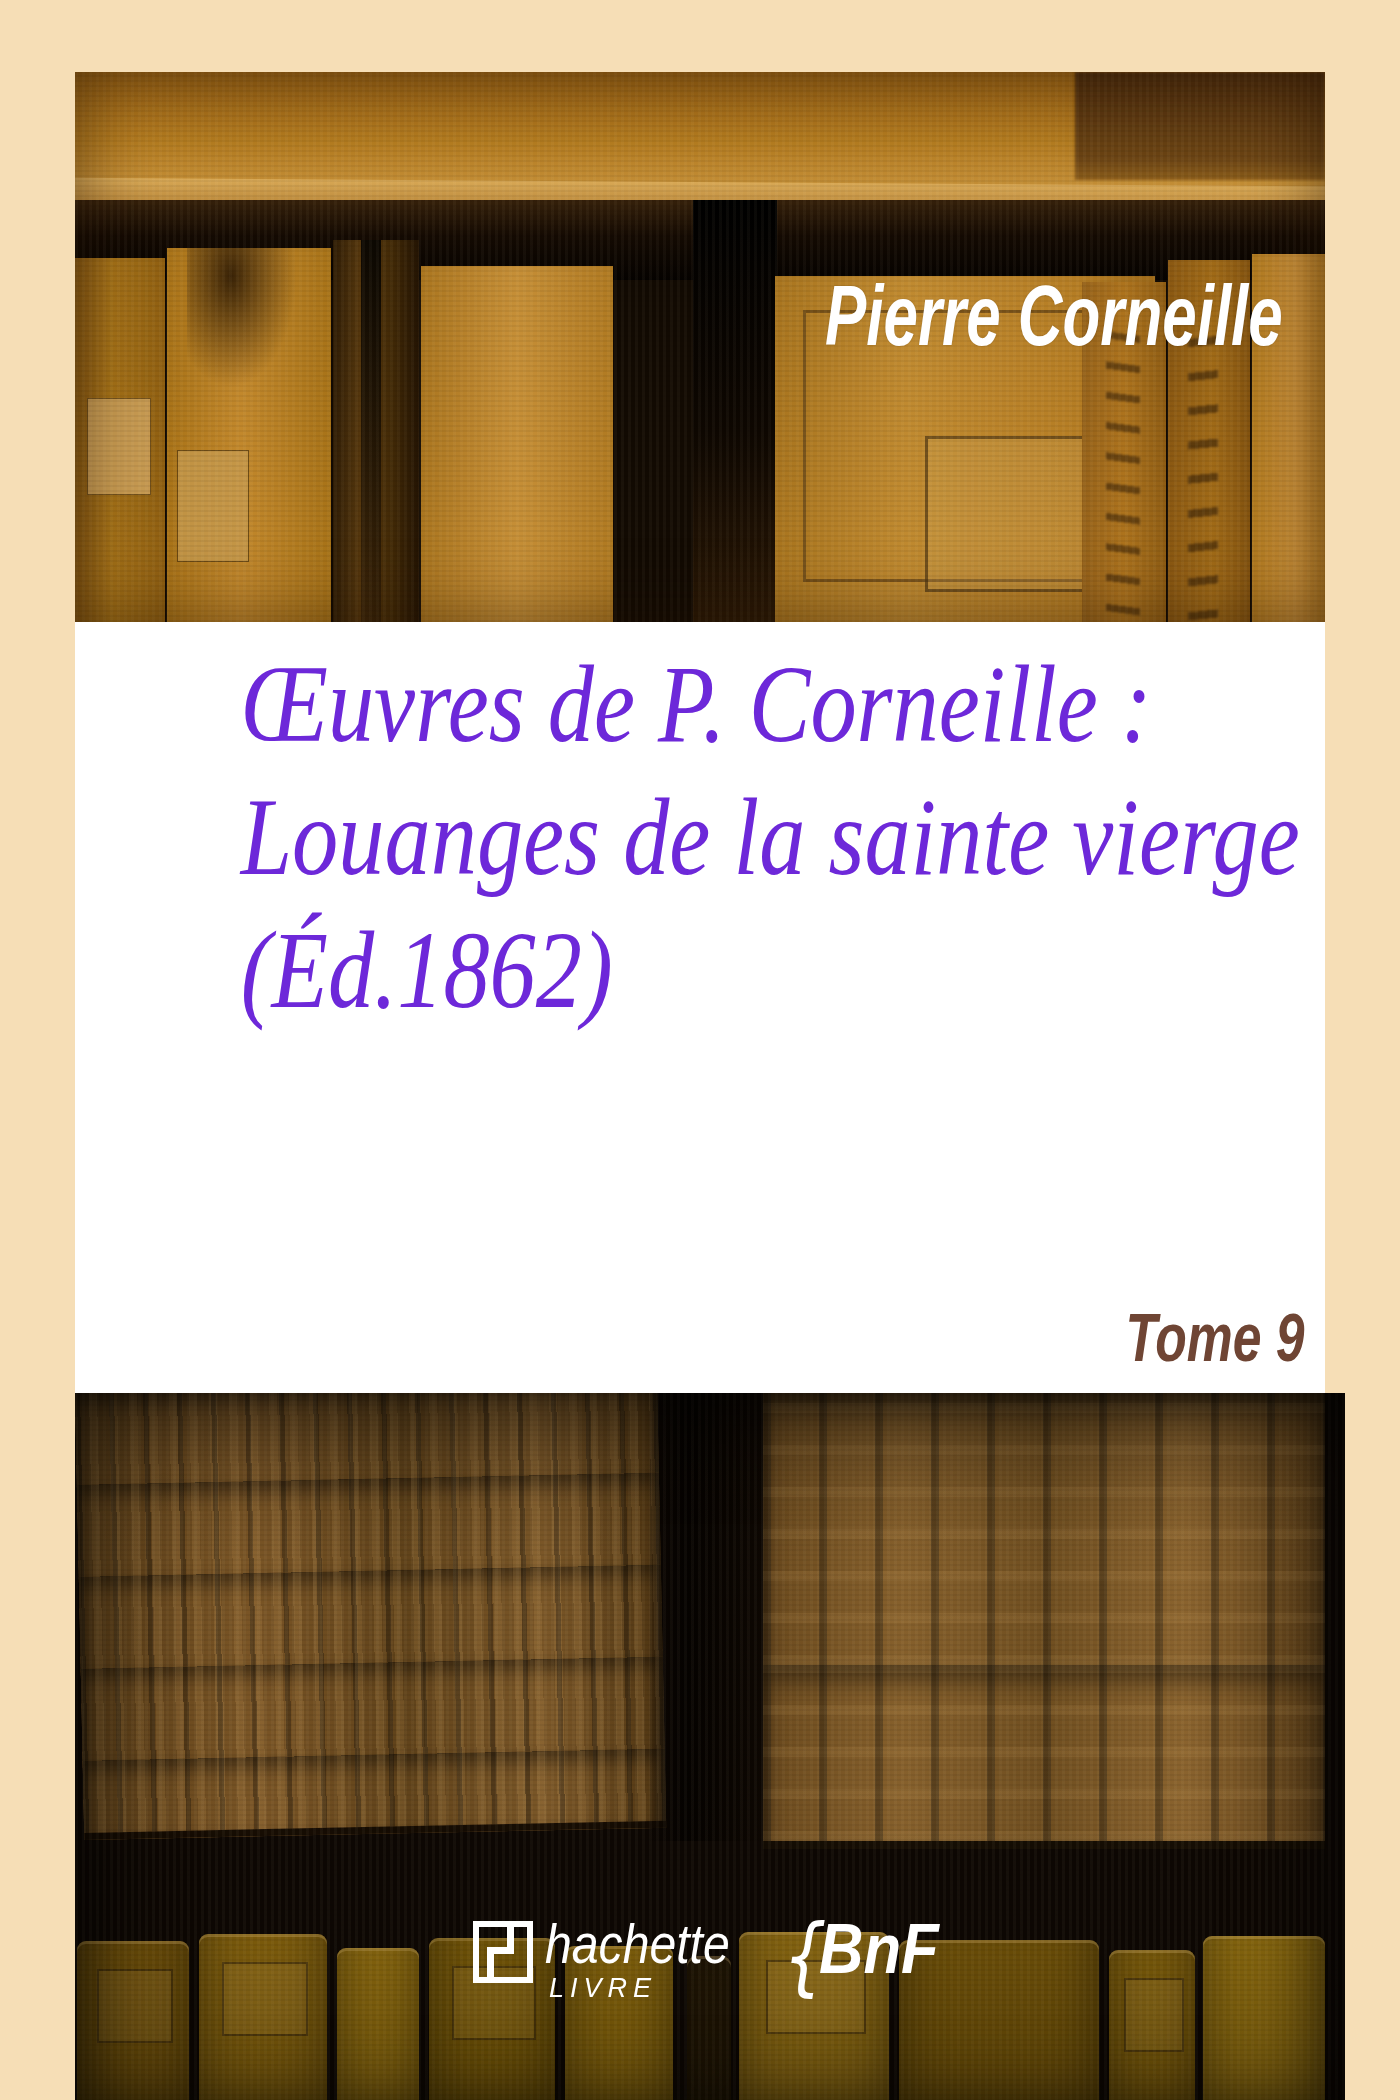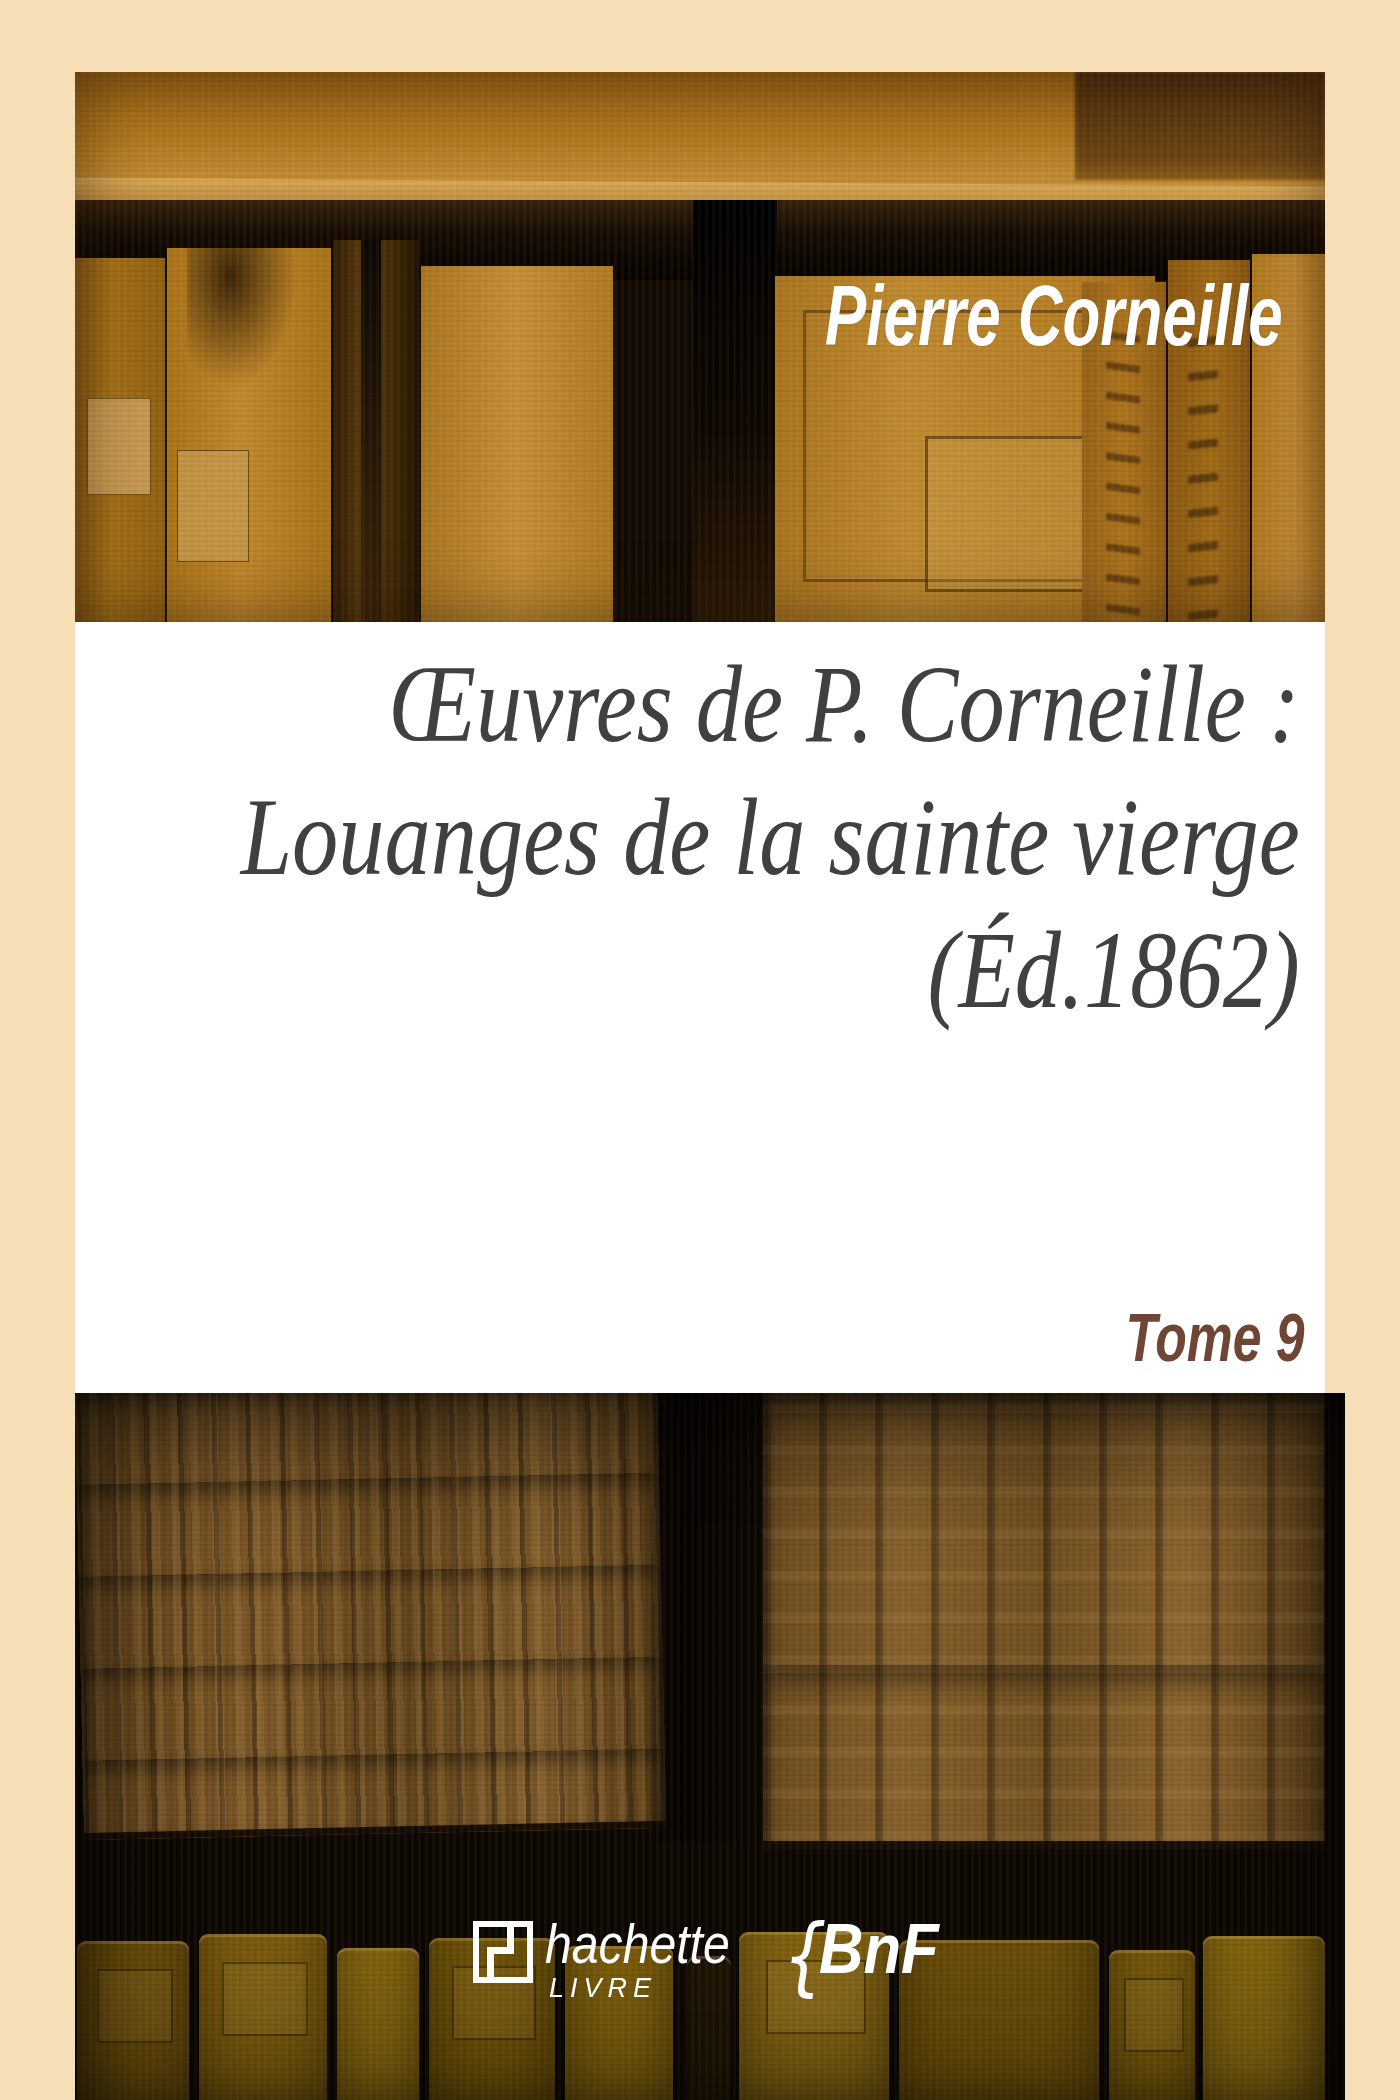--- a/index.html
+++ b/index.html
@@ -62,22 +62,22 @@
     color:#fff;font-weight:700;font-size:86px;line-height:1;
     transform:scaleX(.72);transform-origin:100% 50%;
     letter-spacing:0px;white-space:nowrap;
     text-shadow:0 0 2px rgba(0,0,0,.2);
   }
   
   .band{
     position:absolute;left:75px;top:622px;width:1250px;height:771px;background:#ffffff;
   }
   .title{
-    position:absolute;right:25px;top:16px;text-align:right;
-    font-family:"Liberation Serif", serif;color:#404040;
+    position:absolute;right:25px;top:16px;text-align:left;
+    font-family:"Liberation Serif", serif;color:#6d28d9;
     font-size:110px;line-height:133px;white-space:nowrap;
   }
   .title .tline{transform:scaleX(.84);transform-origin:100% 50%;}
   .tome{
     position:absolute;right:20px;bottom:22px;
     color:#6F4534;font-weight:700;font-size:68px;line-height:1;
     transform:scaleX(.76);transform-origin:100% 100%;white-space:nowrap;
   }
   
   .photo-bottom{

